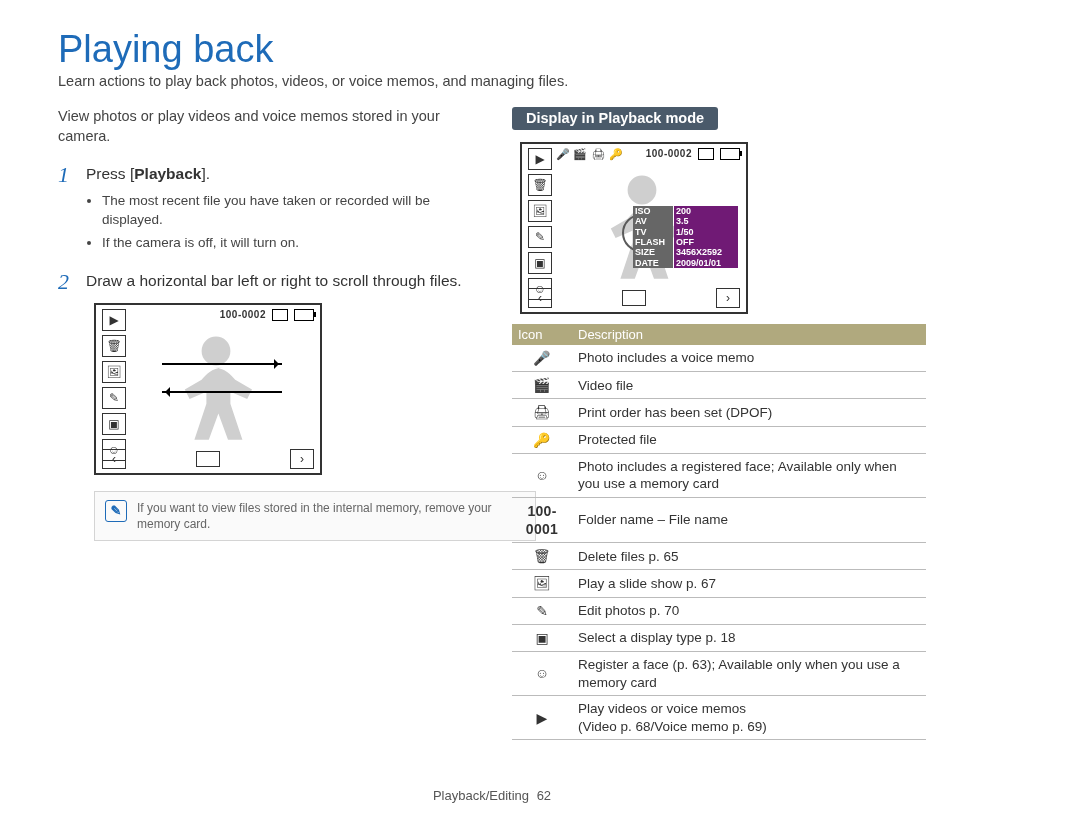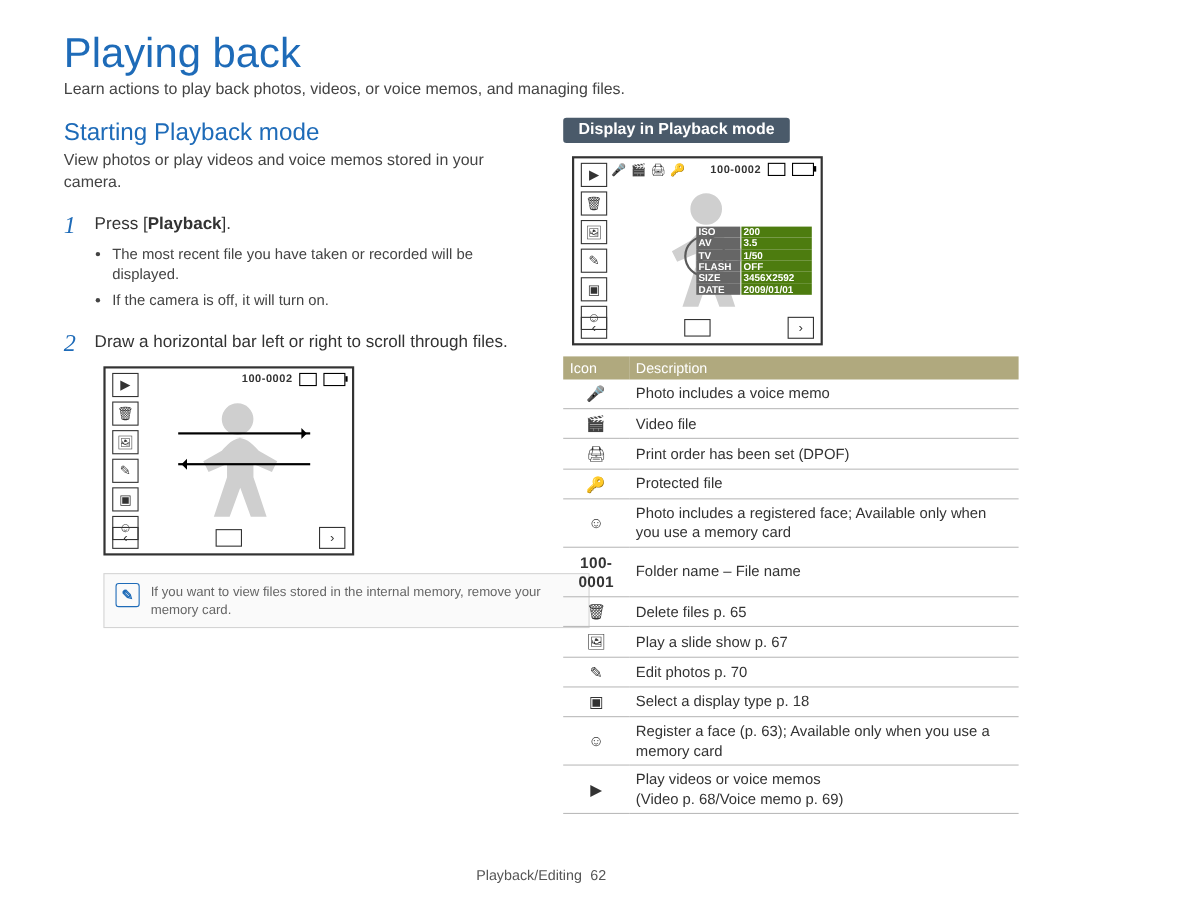--- a/index.html
+++ b/index.html
@@ -12,21 +12,21 @@
   .lead{font-size:14.5px;color:#444;margin-bottom:18px;line-height:1.35;}
   .step{display:flex;gap:10px;margin-bottom:6px;align-items:flex-start;}
   .stepnum{color:#1e6bb8;font-style:italic;font-size:22px;font-family:Georgia,serif;line-height:1;min-width:18px;}
   .stepbody{font-size:15.5px;color:#333;line-height:1.35;}
   .stepbody b{font-weight:700;}
   ul.bullets{margin:4px 0 18px 0;padding-left:44px;}
   ul.bullets li{font-size:13.5px;color:#444;margin-bottom:4px;line-height:1.4;}
   .inline-chev{display:inline-block;width:14px;height:14px;background:#585858;color:#fff;border-radius:2px;font-size:11px;line-height:14px;text-align:center;vertical-align:middle;}
   .screenshot{border:2px solid #333;width:224px;height:168px;margin:10px 0 16px 36px;position:relative;background:#fff;}
   .screenshot2{border:2px solid #333;width:224px;height:168px;margin:6px 0 10px 8px;position:relative;background:#fff;}
-  .ss-top{position:absolute;top:4px;left:6px;right:6px;display:flex;justify-content:flex-end;gap:6px;font-size:10px;font-weight:700;align-items:center;}
+  .ss-top{position:absolute;top:4px;left:6px;right:6px;display:flex;justify-content:flex-end;gap:6px;font-size:10px;font-weight:700;}
   .ss-top .fn{letter-spacing:0.5px;}
   .ss-top .card{width:14px;height:10px;border:1.5px solid #000;display:inline-block;}
   .ss-top .bat{width:18px;height:10px;border:1.5px solid #000;position:relative;display:inline-block;}
   .ss-top .bat:after{content:"";position:absolute;right:-3px;top:2px;width:2px;height:5px;background:#000;}
   .ss-left{position:absolute;left:6px;top:4px;display:flex;flex-direction:column;gap:4px;}
   .tbtn{width:22px;height:20px;border:1.5px solid #333;background:#fff;display:flex;align-items:center;justify-content:center;font-size:12px;}
   .silh{position:absolute;left:60px;top:22px;width:120px;height:120px;}
   .silh svg{width:100%;height:100%;}
   .arrows{position:absolute;left:66px;top:58px;width:120px;height:50px;}
   .arrows .ar{height:2px;background:#000;position:relative;margin-bottom:26px;}
@@ -36,21 +36,21 @@
   .ss-bot{position:absolute;bottom:4px;left:6px;right:6px;display:flex;justify-content:space-between;align-items:center;}
   .chev{width:22px;height:18px;border:1.5px solid #333;display:flex;align-items:center;justify-content:center;font-size:12px;}
   .ss-bot .mid{width:22px;height:14px;border:1.5px solid #333;}
   .notebox{display:flex;gap:10px;border:1px solid #d4d4d4;background:#fafafa;padding:8px 10px;margin:10px 0 0 36px;width:420px;}
   .noteicon{width:20px;height:20px;border:1.5px solid #1e6bb8;border-radius:3px;color:#1e6bb8;font-size:13px;display:flex;align-items:center;justify-content:center;font-weight:700;flex:none;}
   .notetext{font-size:12px;color:#666;line-height:1.35;}
   .pill{background:#4a5a6a;color:#fff;display:inline-block;padding:3px 14px 4px;border-radius:3px;font-size:14.5px;font-weight:700;margin-bottom:6px;}
   .info-overlay{position:absolute;right:8px;top:62px;font-size:9px;font-weight:700;line-height:1.15;}
   .info-overlay .row{display:flex;}
   .info-overlay .lab{width:36px;background:#666;color:#fff;padding:0 2px;margin-right:1px;}
-  .info-overlay .val{background:#4d7c0f;color:#fff;padding:0 2px;width:60px;}
+  .info-overlay .val{background:#701a75;color:#fff;padding:0 2px;width:60px;}
   .ss-topicons{position:absolute;top:4px;left:34px;display:flex;gap:4px;font-size:11px;}
   .playcirc{position:absolute;left:100px;top:70px;width:34px;height:34px;border-radius:50%;border:2px solid #5a5a5a;display:flex;align-items:center;justify-content:center;}
   .playcirc:before{content:"";border:7px solid transparent;border-left:11px solid #5a5a5a;margin-left:4px;}
   table.icon-tbl{border-collapse:collapse;width:100%;font-size:13.5px;}
   table.icon-tbl th{background:#b0a97e;color:#fff;text-align:left;padding:3px 6px;font-weight:400;font-size:13px;}
   table.icon-tbl td{border-bottom:1px solid #bbb;padding:4px 6px;vertical-align:middle;line-height:1.3;}
   table.icon-tbl td.ic{text-align:center;width:48px;font-size:14px;}
   .ic-txt{font-size:10px;font-weight:700;letter-spacing:0.3px;}
   .footer{position:absolute;bottom:12px;left:0;right:0;text-align:center;font-size:13px;color:#555;}
   .footer .pn{margin-left:4px;}
@@ -58,21 +58,20 @@
 </head>
 <body>
 
 <div class="page">
   <div class="title">Playing back</div>
   <div class="intro">Learn actions to play back photos, videos, or voice memos, and managing files.</div>
 
   <div class="cols">
 
     <div class="col">
-      <div class="section-head">Starting Playback mode</div>
       <div class="lead">View photos or play videos and voice memos stored in your camera.</div>
 
       <div class="step">
         <div class="stepnum">1</div>
         <div class="stepbody">
           <span>Press [</span><b>Playback</b><span>].</span>
         </div>
       </div>
       <ul class="bullets">
         <li>The most recent file you have taken or recorded will be displayed.</li>

